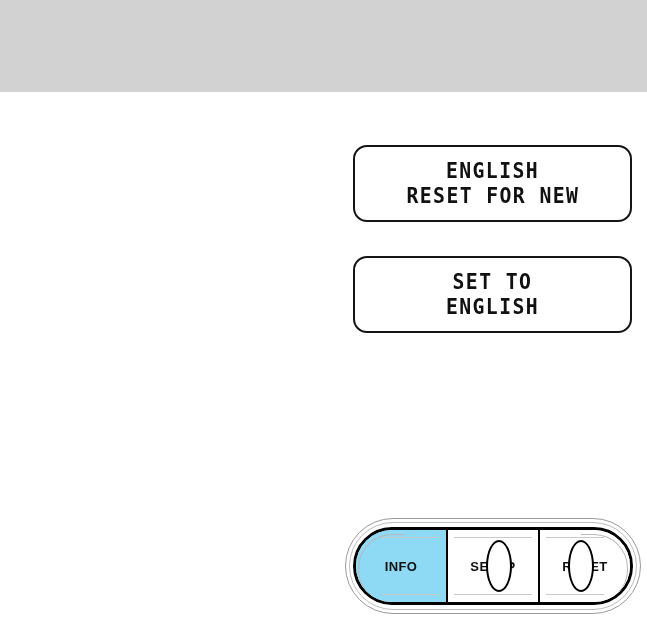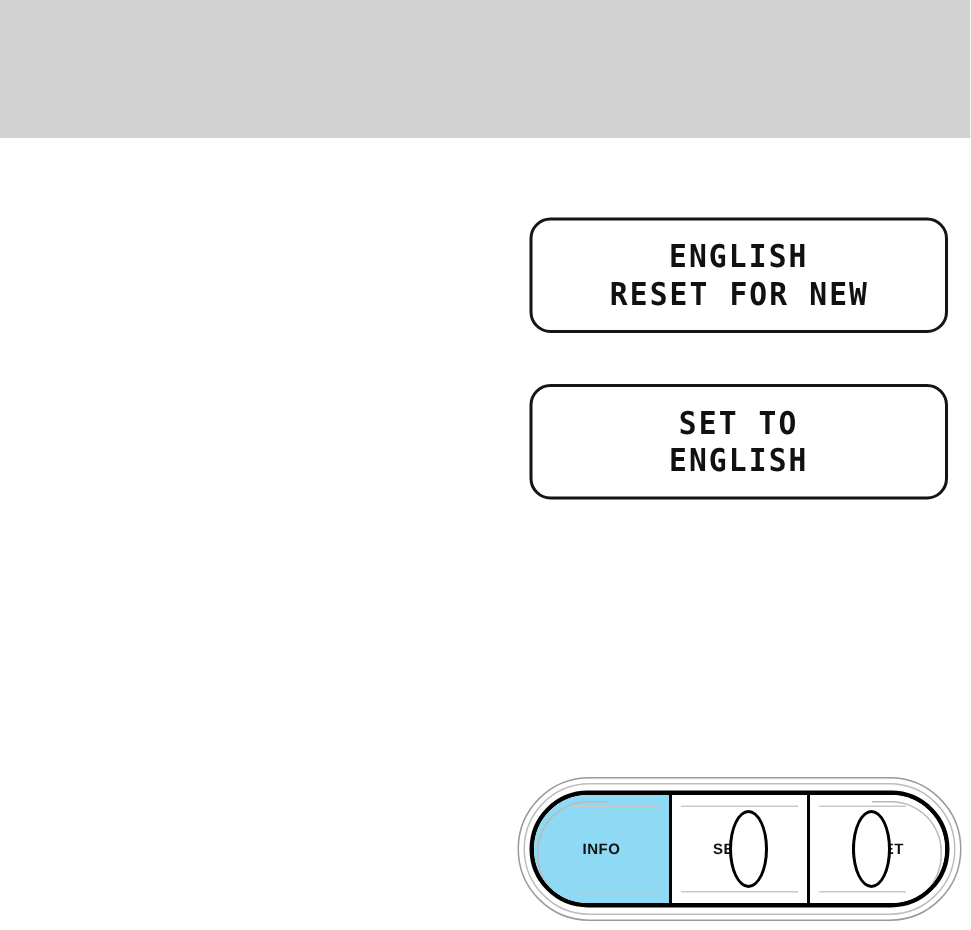--- a/index.html
+++ b/index.html
@@ -114,21 +114,21 @@
   }
   .bar-seg.active {
     background: #8ed9f3;
   }
   .bar-seg + .bar-seg {
     border-left: 2px solid #000000;
   }
   .bar-label {
     font-family: "Liberation Sans", sans-serif;
     font-weight: bold;
-    font-size: 10px;
+    font-size: 13px;
     color: #111111;
     letter-spacing: 0.4px;
     position: relative;
     z-index: 3;
   }
   
   .seg-gloss-top {
     position: absolute;
     left: 6px;
     right: 6px;

